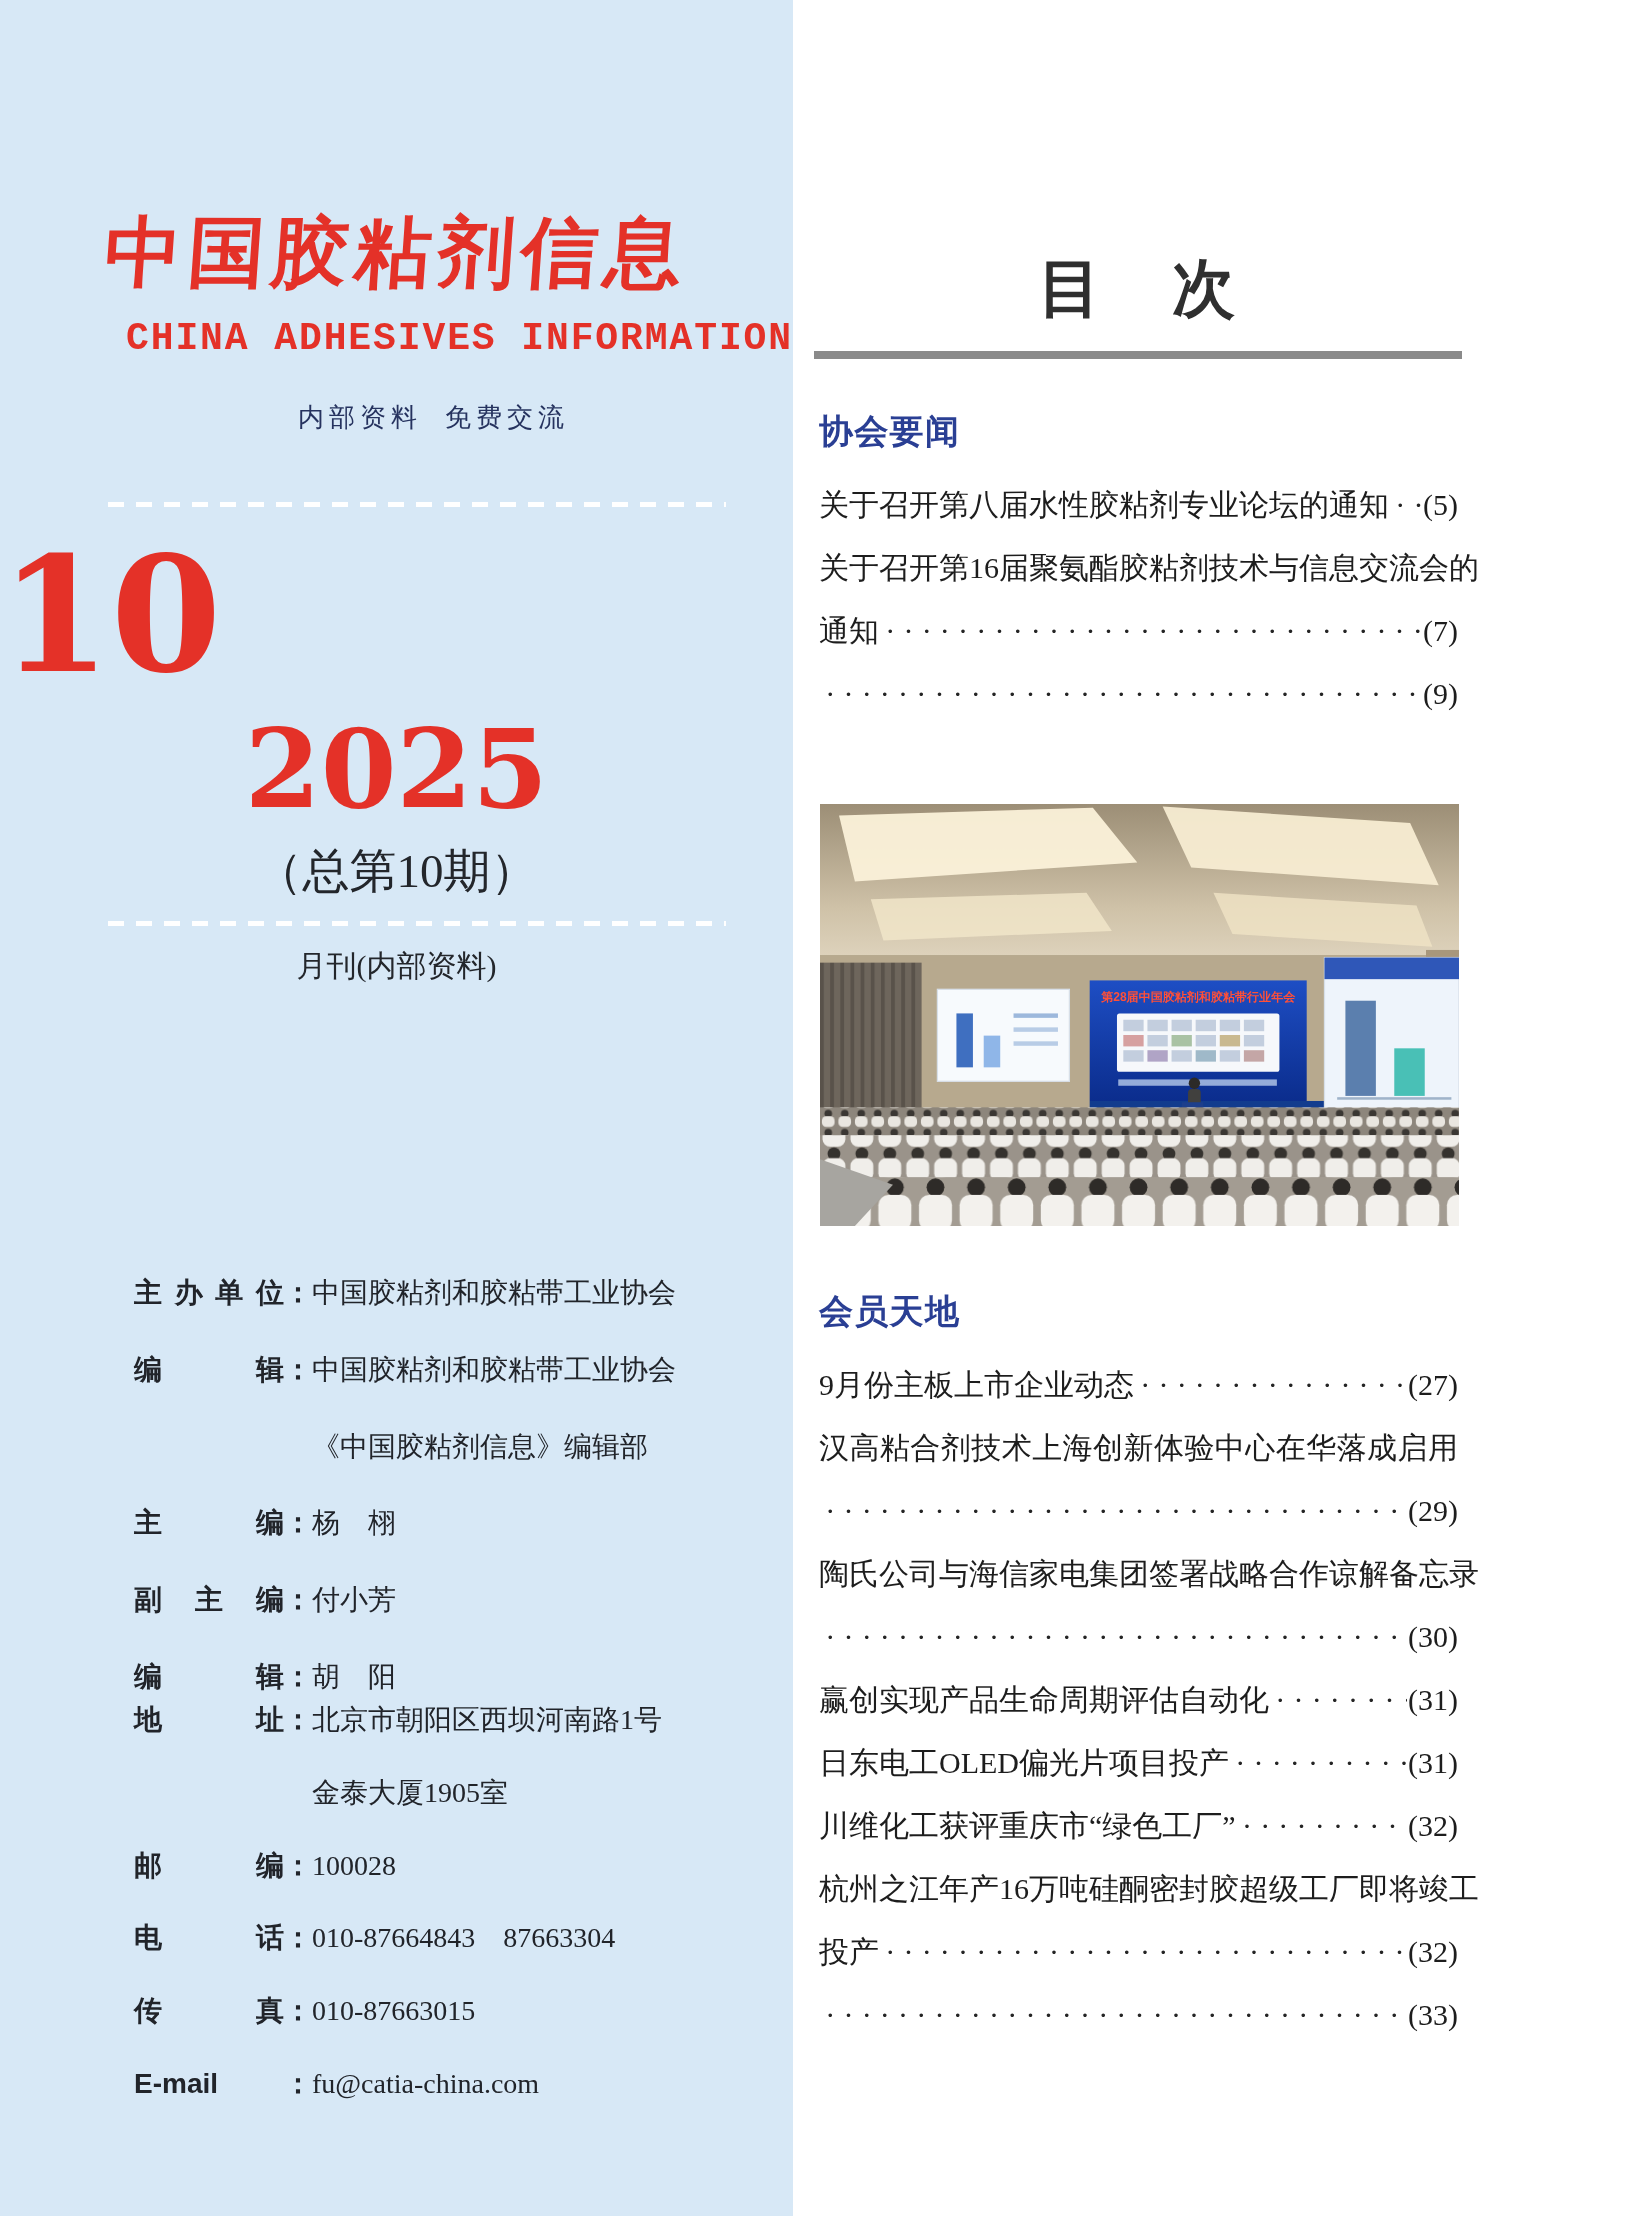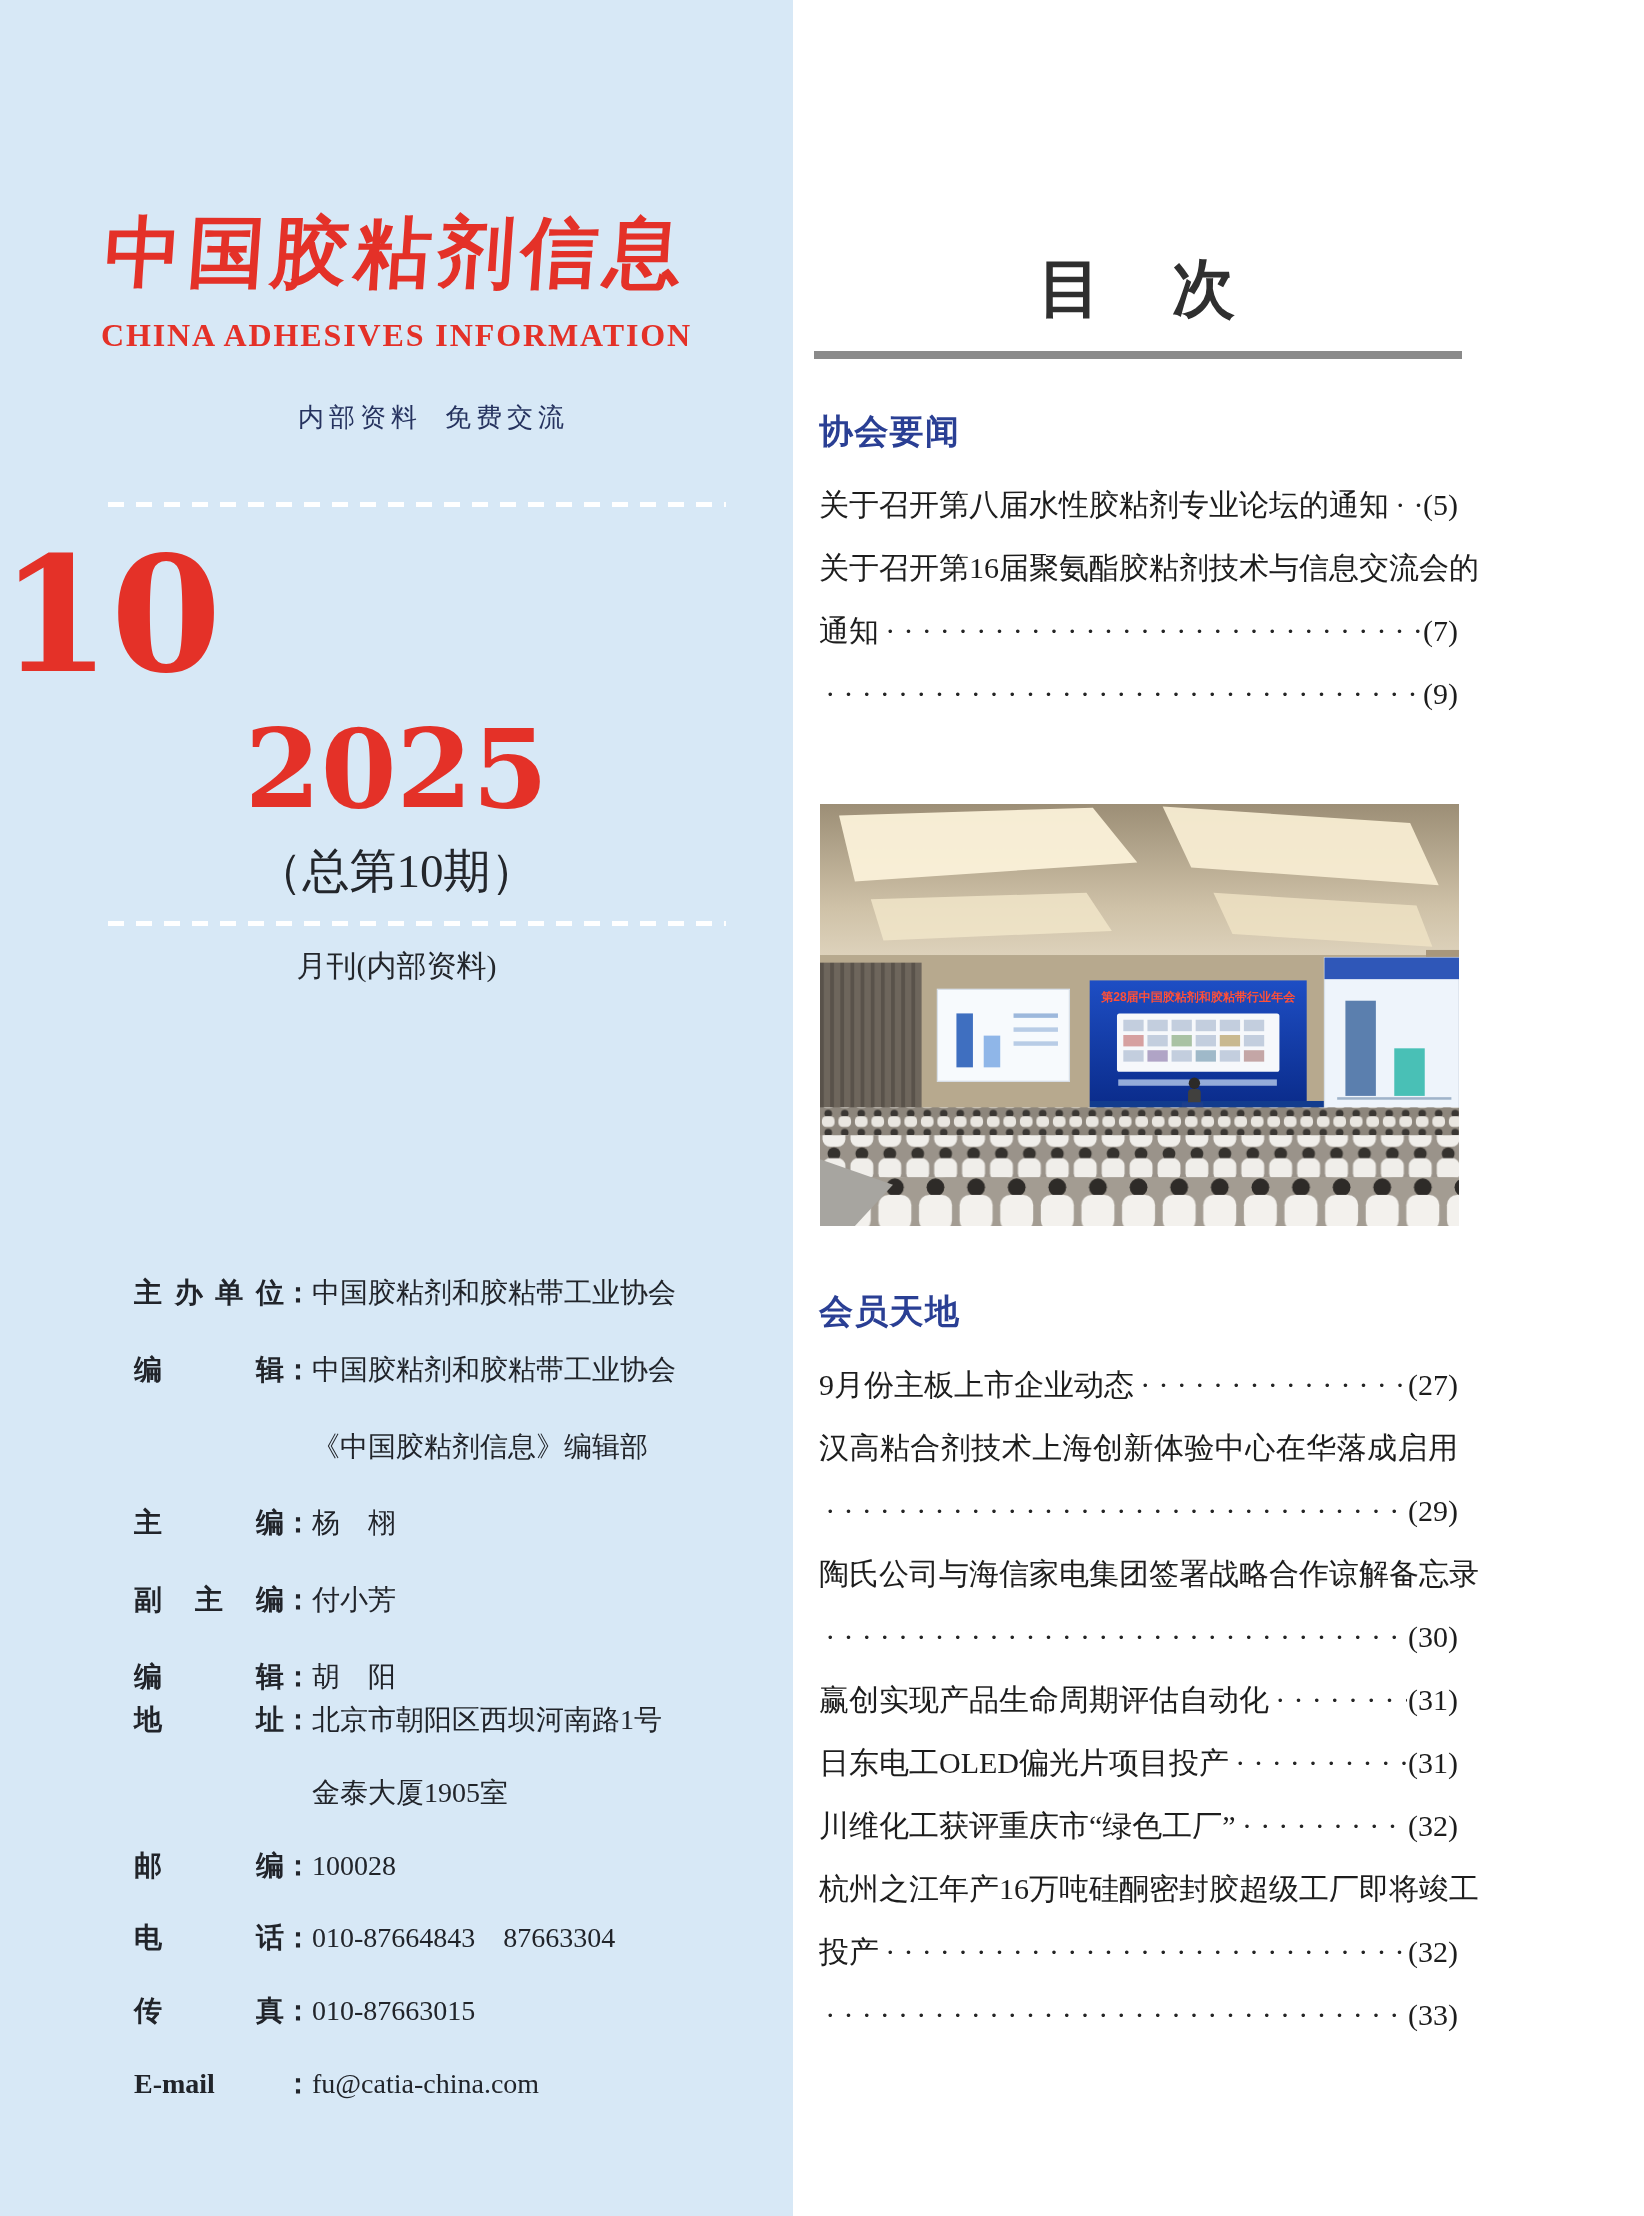--- a/index.html
+++ b/index.html
@@ -9,23 +9,23 @@
   html,body{margin:0;padding:0;background:#9aa0a6;}
   .page{position:relative;width:1645px;height:2216px;background:var(--page-bg);
         overflow:hidden;font-family:"Liberation Serif","DejaVu Serif",serif;color:var(--text-dark);}
 
   
   .left-panel{position:absolute;left:0;top:0;width:793px;height:2216px;background:var(--panel-bg);}
   .logo-cn{position:absolute;left:0;top:204px;width:100%;text-align:center;
            font-family:"DejaVu Serif","Liberation Serif",serif;font-weight:bold;
            font-size:77px;line-height:1.25;color:var(--brand-red);
            letter-spacing:6.3px;transform:skewX(-4deg);white-space:nowrap;}
-  .logo-en{position:absolute;left:0;top:317px;width:100%;text-align:center;
-           font-family:Liberation Serif, serif;font-weight:bold;
-           font-size:32px;color:var(--brand-red);letter-spacing:1.9px;white-space:nowrap;}
+  .logo-en{position:absolute;left:0;top:317px;width:100%;text-align:right;
+           font-family:Liberation Mono, monospace;font-weight:bold;
+           font-size:38px;color:var(--brand-red);letter-spacing:1.9px;white-space:nowrap;}
   .tagline{position:absolute;left:0;top:400px;width:100%;text-align:center;
            font-size:26px;color:var(--navy);letter-spacing:5px;white-space:pre;margin-left:37px;}
   .dash-line{position:absolute;left:108px;width:618px;height:5px;
              background:repeating-linear-gradient(to right,#ffffff 0 16.5px,rgba(255,255,255,0) 16.5px 28px);}
   .dash-1{top:502px;} .dash-2{top:921px;}
   .issue-no{position:absolute;left:0;top:536px;width:100%;text-align:left;
             font-family:"DejaVu Serif","Liberation Serif",serif;font-weight:bold;
             font-size:159px;line-height:1;color:var(--brand-red);}
   .issue-year{position:absolute;left:0;top:715px;width:100%;text-align:center;
             font-family:"DejaVu Serif","Liberation Serif",serif;font-weight:bold;
@@ -33,21 +33,21 @@
   .issue-note{position:absolute;left:0;top:843px;width:100%;text-align:center;
             font-size:47px;line-height:1.2;color:#23262b;}
   .freq-note{position:absolute;left:0;top:946px;width:100%;text-align:center;
             font-size:30px;color:#23262b;}
 
   .info-list{position:absolute;left:0;width:793px;padding-left:134px;box-sizing:border-box;}
   .pub-list{top:1278px;} .contact-list{top:1705px;}
   .info-row{display:flex;align-items:baseline;font-size:28px;line-height:1.1;}
   .pub-list .info-row{margin-bottom:46px;} .contact-list .info-row{margin-bottom:42px;}
   .info-row .lbl{display:inline-block;width:150px;flex:0 0 150px;
-            font-family:Liberation Serif, serif;font-weight:bold;
+            font-family:Liberation Sans, sans-serif;font-weight:bold;
             text-align:justify;text-align-last:justify;color:var(--text-dark);}
   .info-row .colon{display:inline-block;width:28px;flex:0 0 28px;
             font-family:"Liberation Sans","DejaVu Sans",sans-serif;font-weight:bold;}
   .info-row .val{white-space:pre;color:var(--text-dark);}
   .info-row.no-label .lbl,.info-row.no-label .colon{visibility:hidden;}
 
   
   .toc-title{position:absolute;left:819px;top:246px;width:639px;text-align:center;
             font-family:"Liberation Sans","DejaVu Sans",sans-serif;font-weight:bold;
             font-size:63px;color:#2f2f2f;letter-spacing:3.8px;white-space:pre;}

